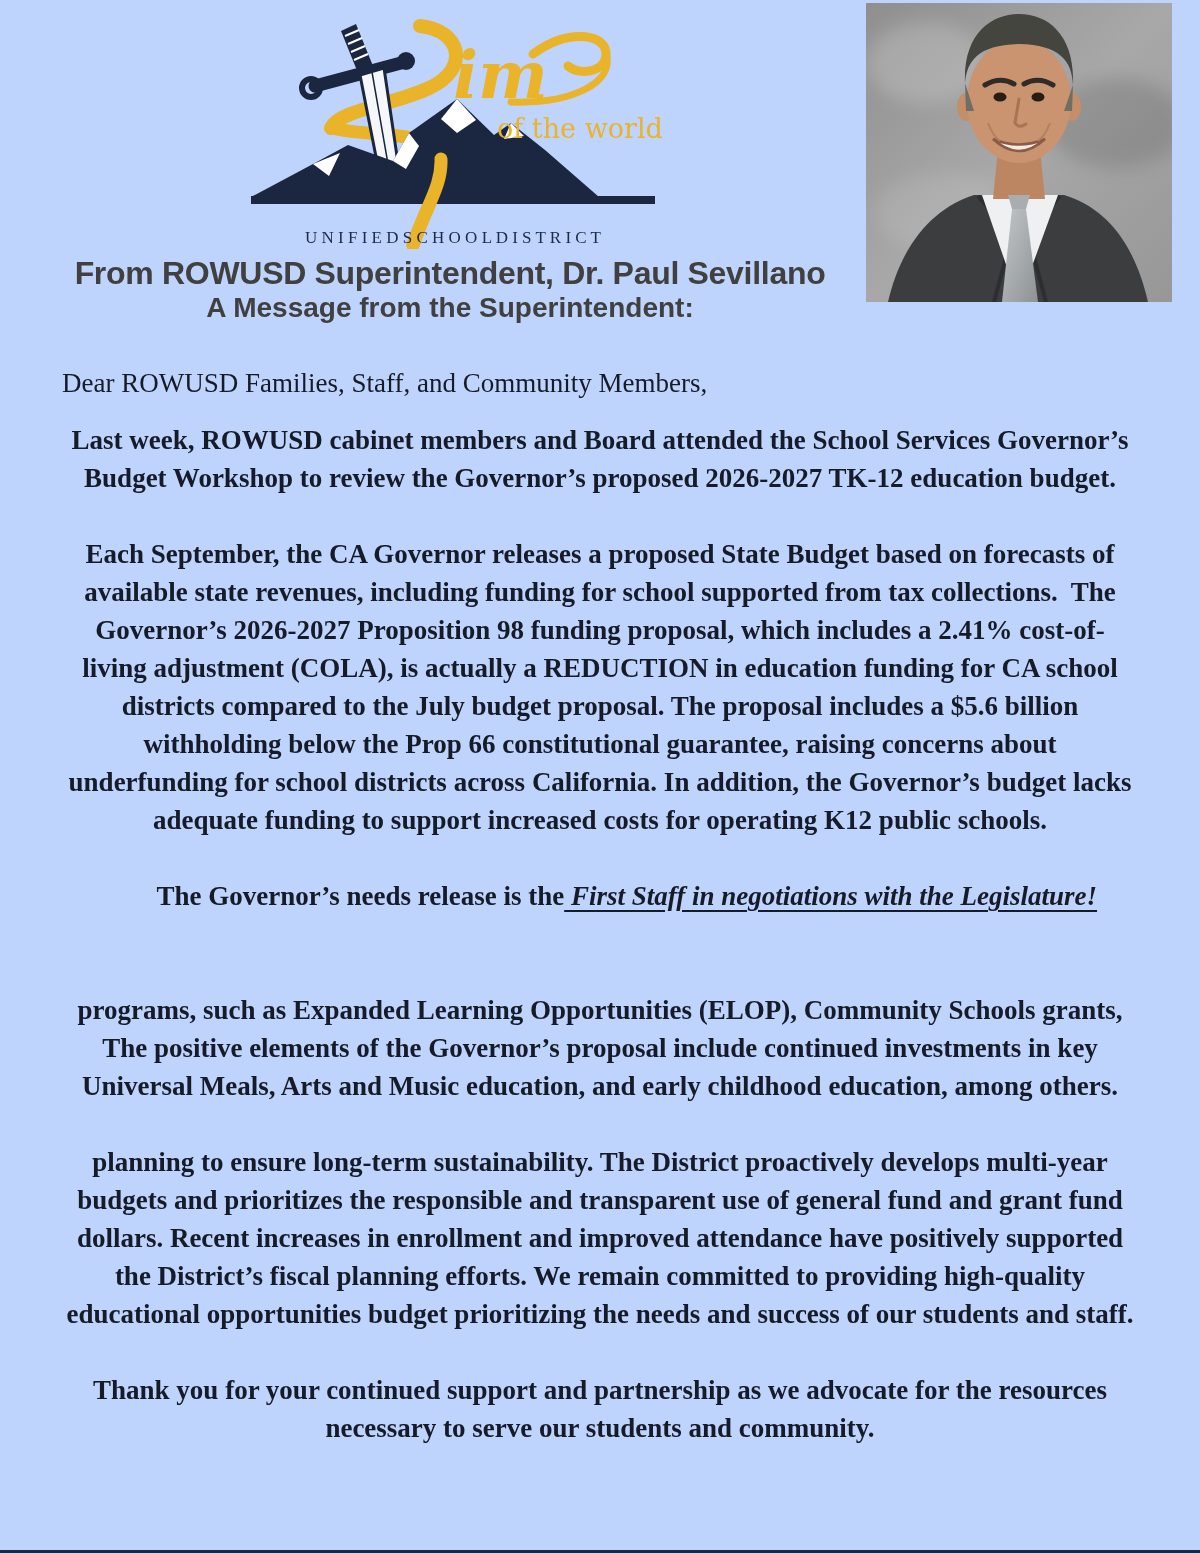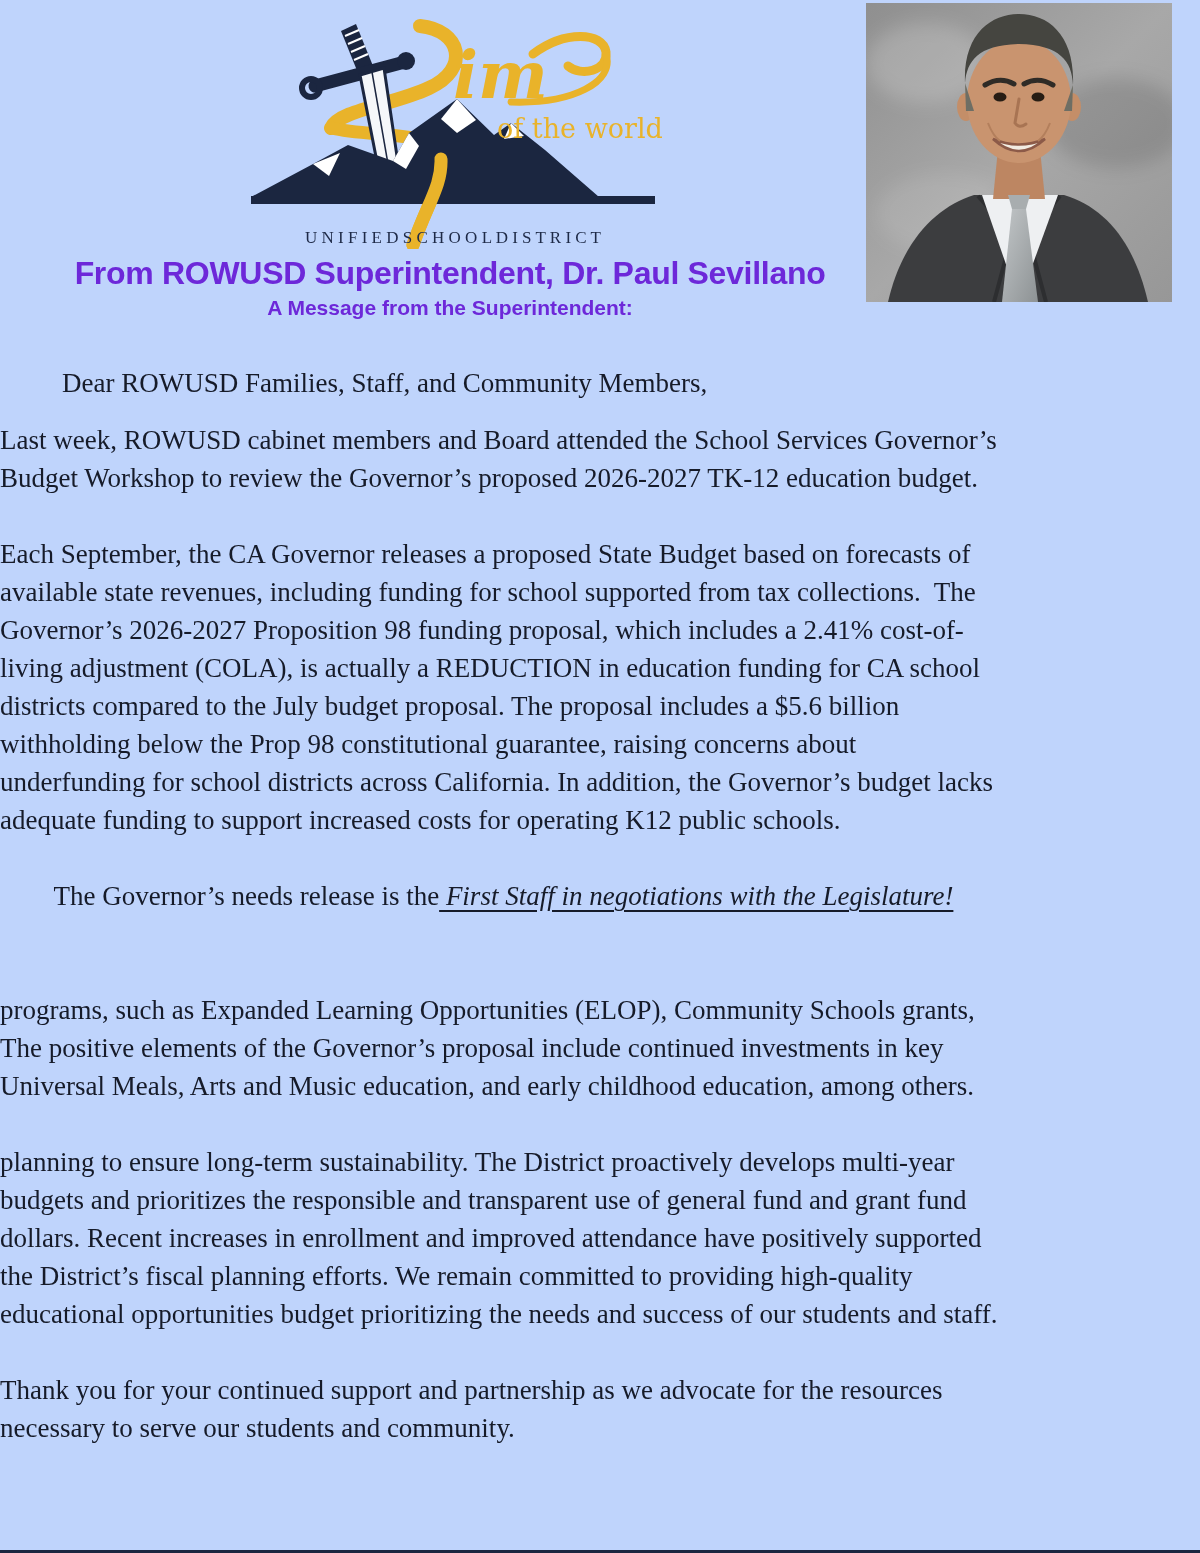--- a/index.html
+++ b/index.html
@@ -10,32 +10,32 @@
     overflow:hidden;
     font-family:"Liberation Serif", serif;
   }
   
   .logo{position:absolute;left:243px;top:14px;width:420px;height:235px;}
   
   .photo{position:absolute;left:866px;top:3px;width:306px;height:299px;}
   
   .header-block{
     position:absolute;left:20px;top:254px;width:860px;
-    text-align:center;color:#6d28d9;
+    text-align:center;color:#404040;
     font-family:"Liberation Sans", sans-serif;
   }
   .title{font-size:32px;font-weight:700;line-height:38px;letter-spacing:-0.3px;}
-  .subtitle{font-size:21px;font-weight:700;line-height:28px;margin-top:2px;}
+  .subtitle{font-size:28px;font-weight:700;line-height:28px;margin-top:2px;}
   
   .body-copy{
     position:absolute;left:0;top:364px;width:1200px;
     color:#161b29;font-size:27px;line-height:38px;
   }
   .salutation{margin:0 0 19px 0;padding-left:62px;white-space:pre;}
-  .para{margin:0 0 38px 0;text-align:left;}
+  .para{margin:0 0 38px 0;text-align:center;font-weight:bold;}
   .line{white-space:pre;}
   .emph{font-style:italic;text-decoration:underline;text-underline-offset:5px;}
   .bottom-bar{position:absolute;left:0;bottom:0;width:1200px;height:3px;background:#1b2640;}
 </style>
 </head>
 <body>
 
 <div class="page">
 
   <div class="logo">
@@ -150,21 +150,21 @@
       <div class="line">Last week, ROWUSD cabinet members and Board attended the School Services Governor’s</div>
       <div class="line">Budget Workshop to review the Governor’s proposed 2026-2027 TK-12 education budget.</div>
     </div>
 
     <div class="para">
       <div class="line">Each September, the CA Governor releases a proposed State Budget based on forecasts of</div>
       <div class="line">available state revenues, including funding for school supported from tax collections.  The</div>
       <div class="line">Governor’s 2026-2027 Proposition 98 funding proposal, which includes a 2.41% cost-of-</div>
       <div class="line">living adjustment (COLA), is actually a REDUCTION in education funding for CA school</div>
       <div class="line">districts compared to the July budget proposal. The proposal includes a $5.6 billion</div>
-      <div class="line">withholding below the Prop 98 constitutional guarantee, raising concerns about</div>
+      <div class="line">withholding below the Prop 66 constitutional guarantee, raising concerns about</div>
       <div class="line">underfunding for school districts across California. In addition, the Governor’s budget lacks</div>
       <div class="line">adequate funding to support increased costs for operating K12 public schools.</div>
       <div class="line">
         <span>The Governor’s needs release is the</span><span class="emph"> First Staff in negotiations with the Legislature!</span>
       </div>
     </div>
 
     <div class="para">
       <div class="line">programs, such as Expanded Learning Opportunities (ELOP), Community Schools grants,</div>
       <div class="line">The positive elements of the Governor’s proposal include continued investments in key</div>

